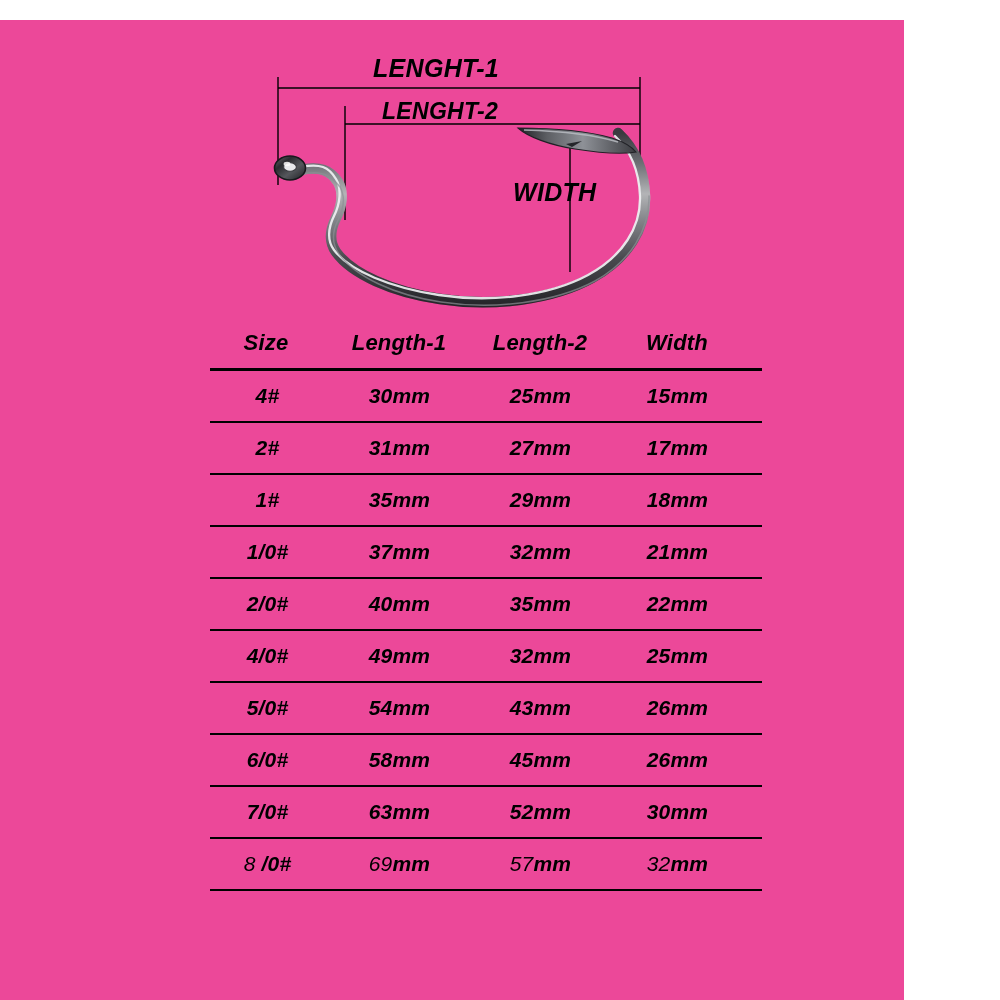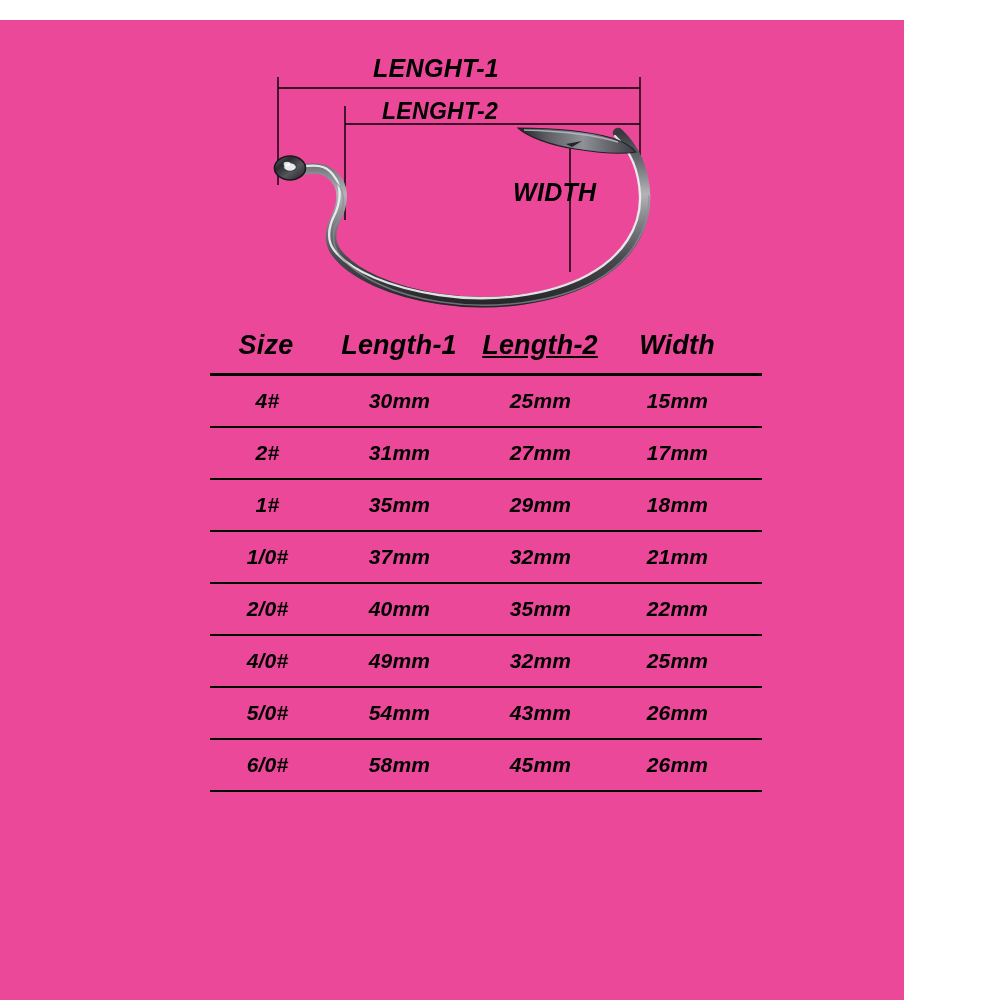--- a/index.html
+++ b/index.html
@@ -42,31 +42,31 @@
     table-layout:fixed;
   }
   table.spec col.c-size{width:120px;}
   table.spec col.c-l1{width:140px;}
   table.spec col.c-l2{width:150px;}
   table.spec col.c-w{width:142px;}
 
   table.spec th{
     font-style:italic;
     font-weight:bold;
-    font-size:27px;
+    font-size:22px;
     color:#000;
     padding:0 0 12px 0;
     text-align:center;
     border:0;
     border-bottom:3px solid #000;
     letter-spacing:0.2px;
   }
   table.spec th.h-size{text-align:center;padding-right:8px;}
   table.spec th.h-l1{padding-right:2px;}
-  table.spec th.h-l2{text-align:center;padding-right:10px;text-decoration:underline;}
+  table.spec th.h-l2{text-align:center;padding-right:10px;}
   table.spec th.h-w{text-align:center;padding-right:28px;}
 
   table.spec td{
     font-style:italic;
     font-weight:bold;
     font-size:21px;
     color:#000;
     height:48px;
     vertical-align:middle;
     text-align:center;
@@ -254,17 +254,29 @@
             <td class="c-l1">54mm</td>
             <td class="c-l2">43mm</td>
             <td class="c-w">26mm</td>
           </tr>
           <tr>
             <td class="c-size">6/0#</td>
             <td class="c-l1">58mm</td>
             <td class="c-l2">45mm</td>
             <td class="c-w">26mm</td>
           </tr>
+          <tr>
+            <td class="c-size">7/0#</td>
+            <td class="c-l1">63mm</td>
+            <td class="c-l2">52mm</td>
+            <td class="c-w">30mm</td>
+          </tr>
+          <tr class="row-light">
+            <td class="c-size"><span>8 </span><span class="szsuffix">/0#</span></td>
+            <td class="c-l1"><span>69</span><span class="unit">mm</span></td>
+            <td class="c-l2"><span>57</span><span class="unit">mm</span></td>
+            <td class="c-w"><span>32</span><span class="unit">mm</span></td>
+          </tr>
         </tbody>
     </table>
   </div>
 
 </div>
 
 </body></html>

